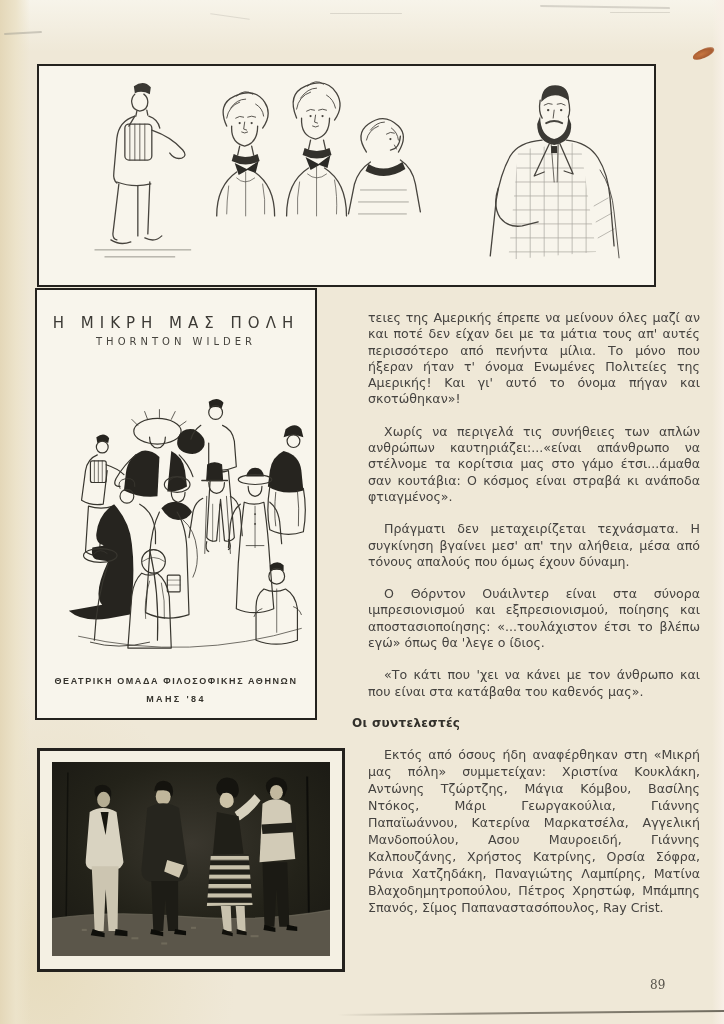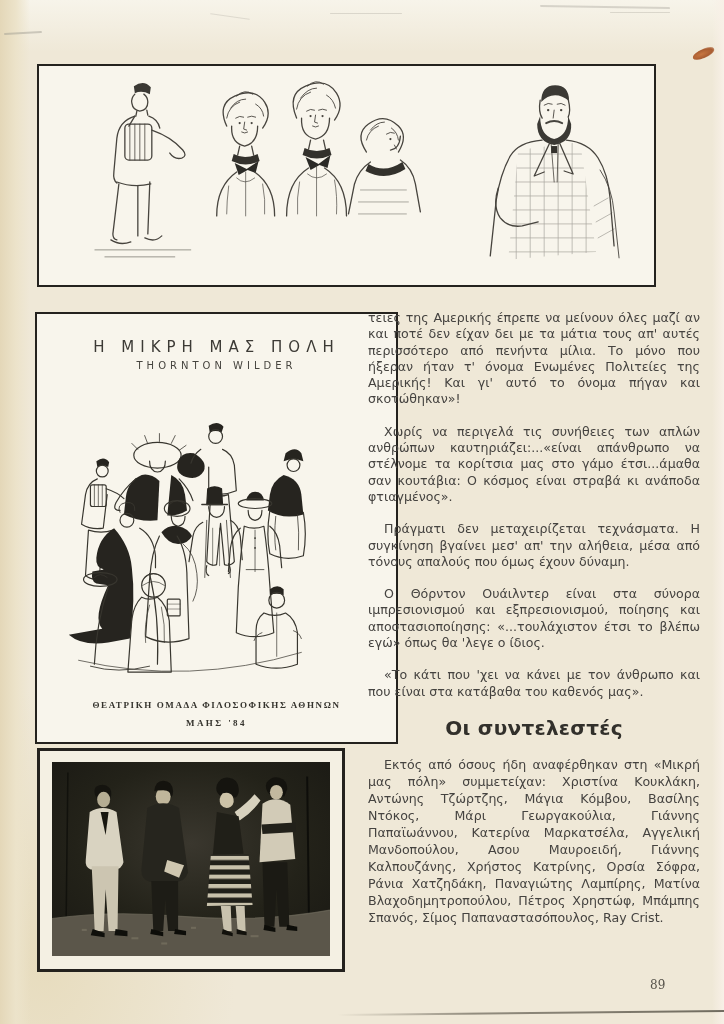--- a/index.html
+++ b/index.html
@@ -8,51 +8,51 @@
     font-family:"DejaVu Sans",sans-serif;
     background:
       linear-gradient(90deg,#e4d7b8 0px,#ece3ca 16px,rgba(239,232,216,0) 30px),
       linear-gradient(270deg,#f8f0e7 0px,rgba(248,240,231,0) 12px),
       linear-gradient(180deg,#f7f4ea 0px,rgba(247,244,234,0) 52px),
       radial-gradient(ellipse at 6% 94%,#e7dcbe 0%,rgba(231,220,190,0) 20%),
       #efe8d7;
   }
   .panel{position:absolute;box-sizing:border-box;background:#f8f5ec;border:2px solid #24221e;}
   .top-panel{left:37px;top:64px;width:619px;height:223px;}
-  .poster-panel{left:35px;top:312px;width:363px;height:432px;}
+  .poster-panel{left:35px;top:288px;width:282px;height:432px;}
   .photo-panel{left:37px;top:748px;width:308px;height:224px;border-width:3px;background:#f4f0e3;}
   .photo-frame{position:absolute;left:12px;top:11px;right:12px;bottom:13px;}
   .photo-frame svg{display:block;width:100%;height:100%;}
   .top-panel svg{display:block;width:100%;height:100%;}
 
   .poster-title{
     position:absolute;left:0;right:0;top:24px;text-align:center;
     font-size:15px;letter-spacing:6px;color:#3c3a35;font-weight:500;white-space:nowrap;
   }
   .poster-author{
     position:absolute;left:0;right:0;top:46px;text-align:center;
     font-size:10px;letter-spacing:4px;color:#46443e;white-space:nowrap;
   }
   .poster-art{position:absolute;left:14px;top:78px;width:276px;height:300px;}
   .poster-art svg{display:block;width:100%;height:100%;}
   .poster-caption{
     position:absolute;left:0;right:0;text-align:center;
-    font-family:Liberation Serif, serif;font-weight:bold;color:#35332d;
+    font-family:Liberation Sans, sans-serif;font-weight:bold;color:#35332d;
     font-size:9px;letter-spacing:1.6px;white-space:nowrap;
   }
   .cap-group{bottom:32px;}
   .cap-date{bottom:14px;letter-spacing:2.4px;}
 
   .text-column{position:absolute;left:352px;top:294px;width:364px;color:#454340;}
   .text-column p{
     margin:16px;font-size:12.6px;line-height:16.3px;text-align:justify;text-indent:16px;
   }
   .text-column p.no-indent{text-indent:0;}
   .credits-heading{
-    margin:11px 0 7px 0;font-size:20px;font-weight:bold;color:#32302b;letter-spacing:0.3px;text-align:center;
+    margin:11px 0 7px 0;font-size:12px;font-weight:bold;color:#32302b;letter-spacing:0.3px;
   }
   .credits-text{line-height:17px !important;}
 
   .page-number{
     position:absolute;left:650px;top:978px;font-family:"DejaVu Serif",serif;
     font-size:12px;color:#55524a;
   }
 
   .stain{
     position:absolute;left:692px;top:49px;width:23px;height:9px;border-radius:60% 40% 55% 45%;

